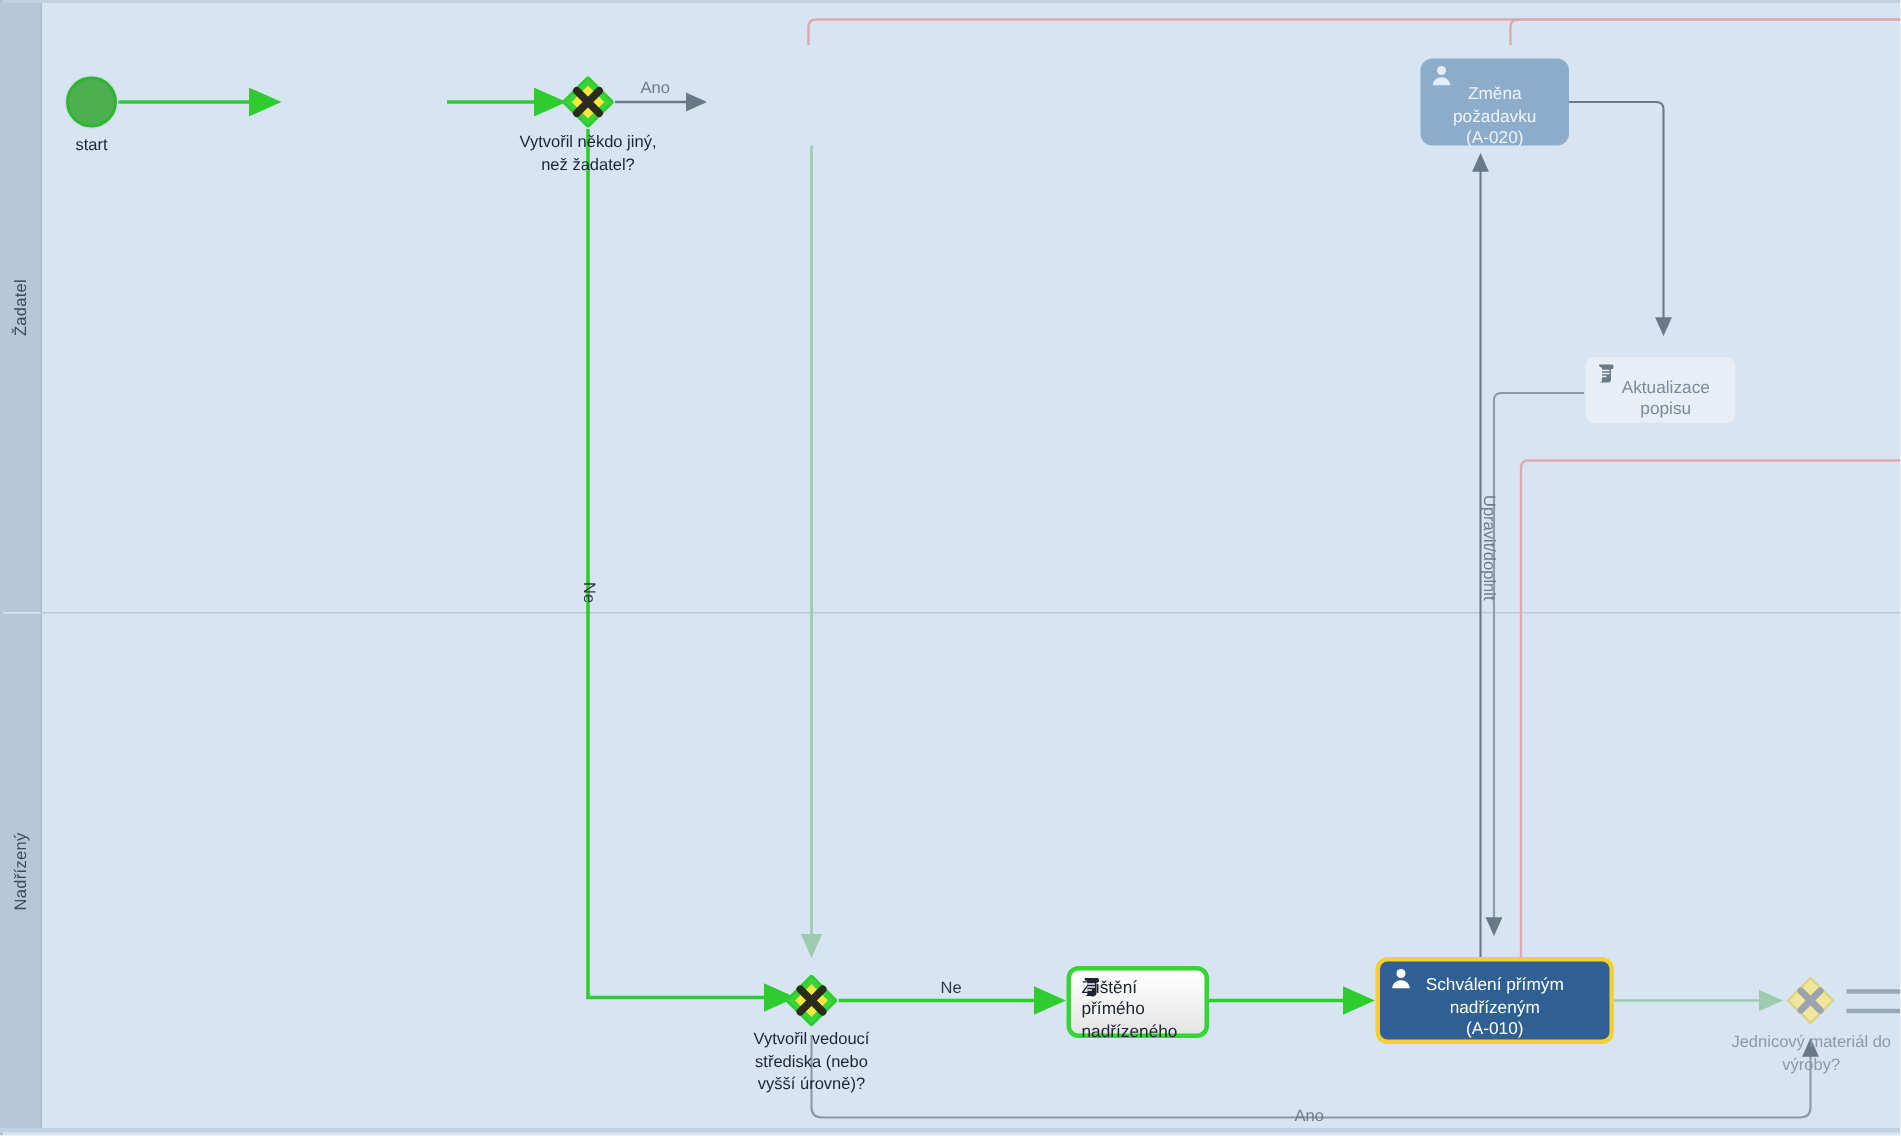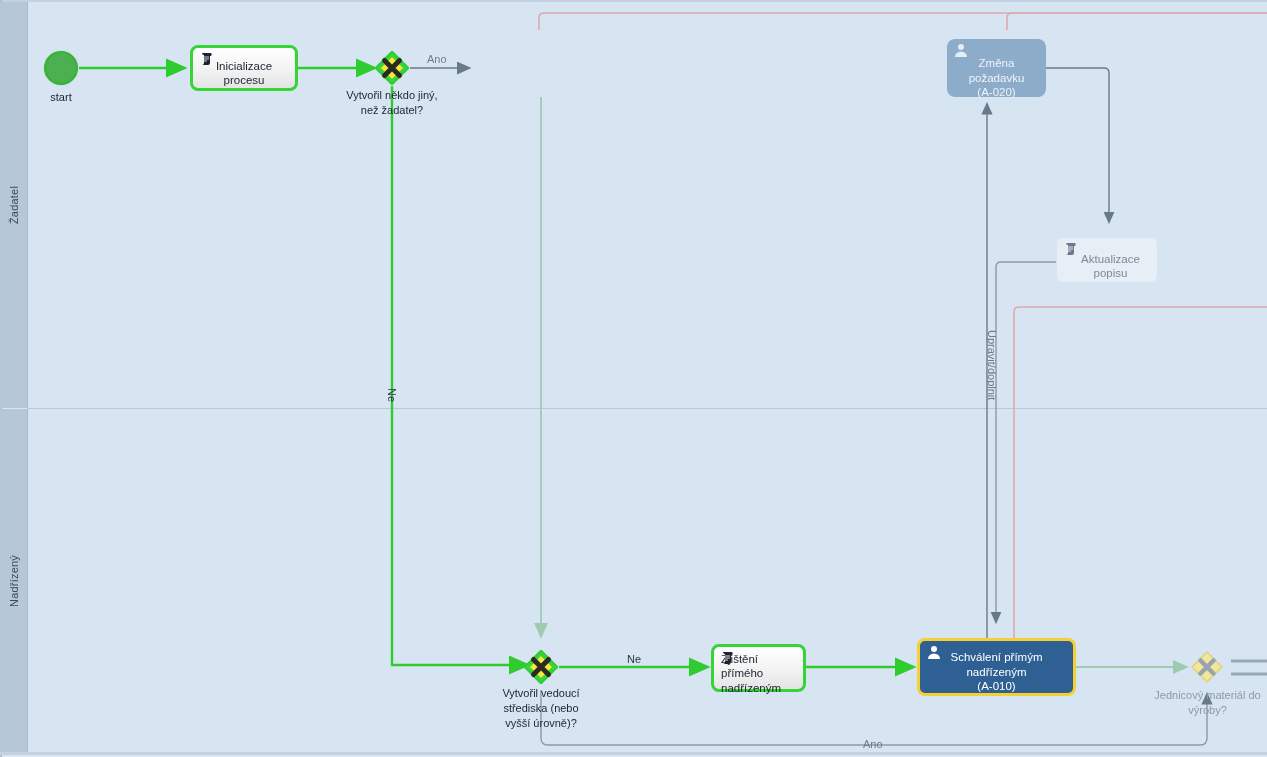--- a/index.html
+++ b/index.html
@@ -134,27 +134,20 @@
 
     <path d="M1056,262 L1001,262 Q996,262 996,267 L996,622" fill="none" stroke="#8b9aa8" stroke-width="1.4" marker-end="url(#arrow-grey)"></path>
 
     <path d="M1231,661 L1267,661" fill="none" stroke="#9aa9b8" stroke-width="3"></path>
     <path d="M1231,674 L1267,674" fill="none" stroke="#9aa9b8" stroke-width="3"></path>
   </svg>
 
   <div class="node event-start" style="left:44px;top:51px;"></div>
   <div class="event-label" style="left:24px;top:91px;width:74px;">start</div>
 
-  <div class="node task task-script-active" style="left:190px;top:45px;width:108px;height:46px;">
-    <svg class="task-icon" viewBox="0 0 16 14">
-      <path d="M3,1 h9 a2,2 0 0 1 0,3 h-1 v7 a2,2 0 0 1 -2,2 h-6 a2,2 0 0 0 2,-2 v-8 a2,2 0 0 1 -2,-2 a2,2 0 0 1 0,0 z" fill="#1d2430"></path>
-      <path d="M5,5 h5 M5,7 h5 M5,9 h3" stroke="#d9e6f2" stroke-width="0.9" fill="none"></path>
-    </svg>
-    <span style="margin-top:10px;">Inicializace procesu</span>
-  </div>
 
   <div class="gateway" style="left:375px;top:51px;width:34px;height:34px;">
     <svg viewBox="0 0 34 34" width="34" height="34">
       <polygon points="17,1 33,17 17,33 1,17" fill="#f7e93c" stroke="#2fcc2f" stroke-width="2.5"></polygon>
       <polygon points="17,4 30,17 17,30 4,17" fill="#f7e93c" stroke="#3ad43a" stroke-width="3"></polygon>
       <path d="M9.5,9.5 L24.5,24.5 M24.5,9.5 L9.5,24.5" stroke="#2b2b20" stroke-width="5" stroke-linecap="round"></path>
     </svg>
   </div>
   <div class="gw-label active" style="left:306px;top:88px;width:172px;">
     <span>Vytvořil někdo jiný,</span><br>
@@ -191,21 +184,21 @@
     <span>střediska (nebo</span><br>
     <span>vyšší úrovně)?</span>
   </div>
 
   <div class="node task task-script-active" style="left:711px;top:644px;width:95px;height:48px;">
     <svg class="task-icon" viewBox="0 0 16 14">
       <path d="M3,1 h9 a2,2 0 0 1 0,3 h-1 v7 a2,2 0 0 1 -2,2 h-6 a2,2 0 0 0 2,-2 v-8 a2,2 0 0 1 -2,-2 a2,2 0 0 1 0,0 z" fill="#1d2430"></path>
       <path d="M5,5 h5 M5,7 h5 M5,9 h3" stroke="#f0f0f0" stroke-width="0.9" fill="none"></path>
     </svg>
     <span style="margin-top:11px;text-align:left;width:100%;padding-left:2px;">Zjištění přímého</span>
-    <span class="line2" style="text-align:left;width:100%;padding-left:2px;">nadřízeným</span>
+    <span class="line2" style="text-align:left;width:100%;padding-left:2px;">nadřízeného</span>
   </div>
 
   <div class="node task task-user-active" style="left:917px;top:638px;width:159px;height:58px;">
     <svg class="task-icon" viewBox="0 0 16 14">
       <circle cx="8" cy="4" r="3" fill="#ffffff"></circle>
       <path d="M2,14 a6,5.5 0 0 1 12,0 z" fill="#ffffff"></path>
     </svg>
     <span style="margin-top:10px;">Schválení přímým nadřízeným</span>
     <span class="line2">(A-010)</span>
   </div>

